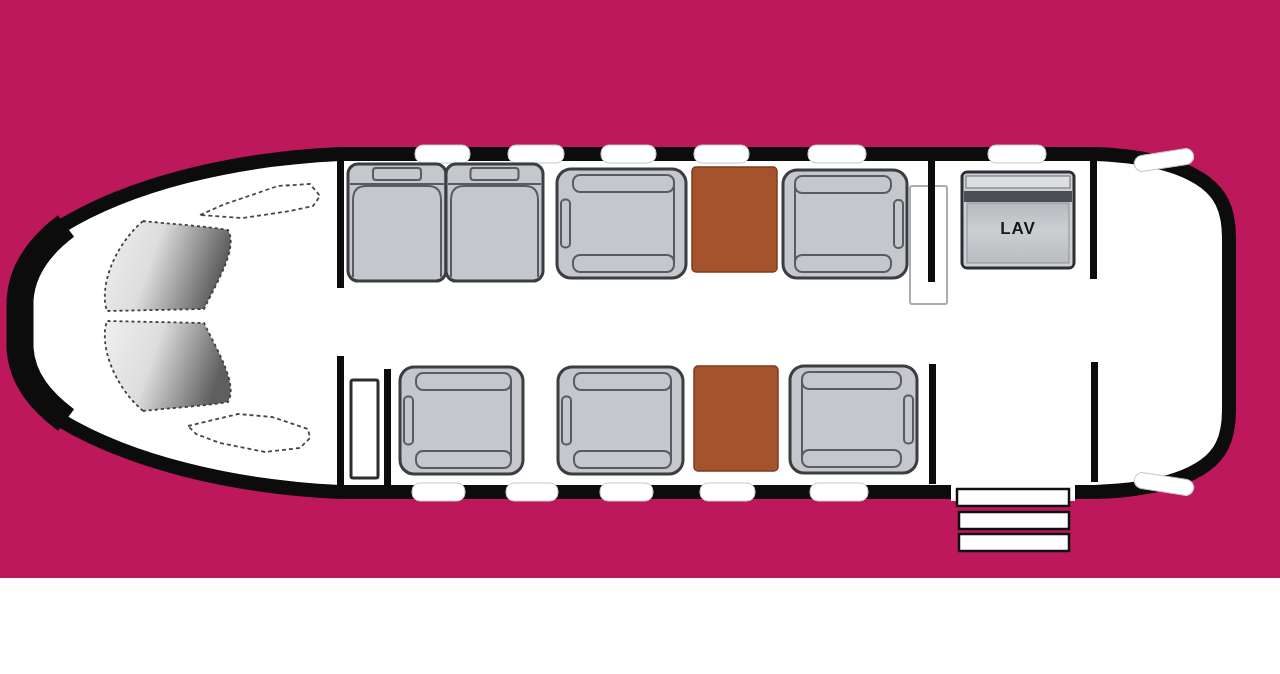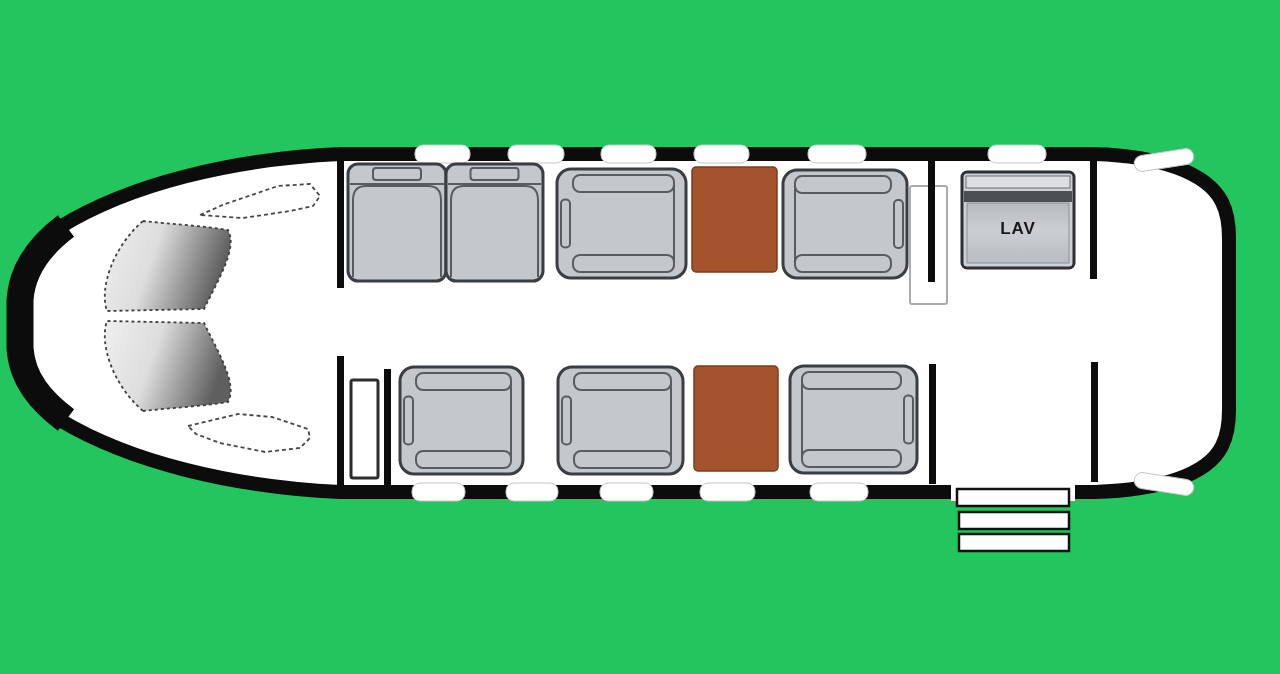--- a/index.html
+++ b/index.html
@@ -1,16 +1,16 @@
 <!DOCTYPE html>
 <html style="--hull: #0c0c0c; --seat_fill: #c4c7cb; --seat_outline: #3a3d41; --seat_inner: #585c60; --table: #a4532c; --lav_stripe: #4b4e52; --window_fill: #ffffff; --panel_outline: #a9adb2;"><head>
 <meta charset="utf-8">
 <style>
   html,body{margin:0;padding:0;background:#ffffff;}
-  .stage{width:1280px;height:674px;position:relative;background:#22c55e;font-family:"Liberation Sans",sans-serif;}
+  .stage{width:1280px;height:578px;position:relative;background:#be185d;font-family:"Liberation Sans",sans-serif;}
   svg{display:block;}
   .hull{fill:#ffffff;stroke:var(--hull);stroke-width:14;stroke-linejoin:round;}
   .nose-band{fill:none;stroke:var(--hull);stroke-width:27;stroke-linecap:butt;}
   .door-gap{fill:#ffffff;stroke:none;}
   .window{fill:var(--window_fill);stroke:#c3c6c9;stroke-width:1;}
   .divider{fill:var(--hull);}
   .panel{fill:#ffffff;}
   .panel-dark{stroke:#2b2d2f;stroke-width:3;}
   .panel-light{stroke:var(--panel_outline);stroke-width:2;}
   .seat-body{fill:var(--seat_fill);stroke:var(--seat_outline);stroke-width:3;}

